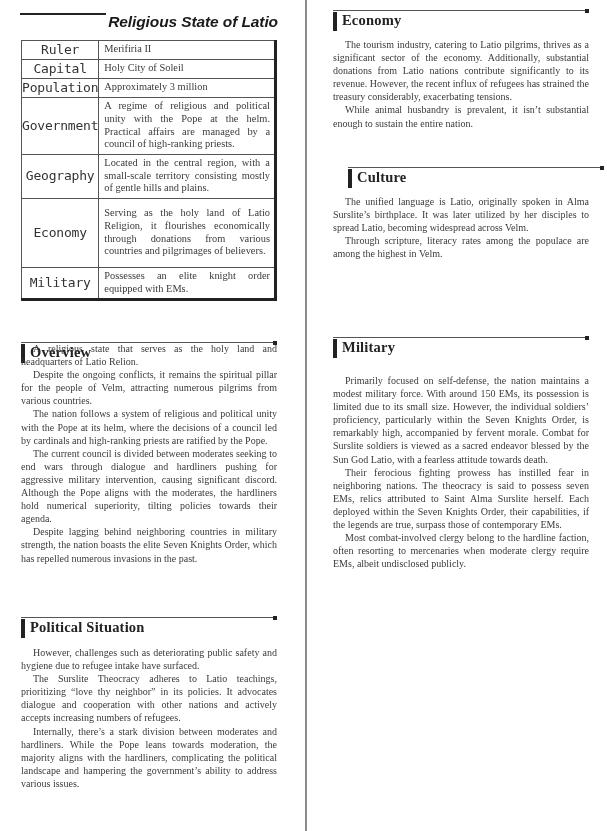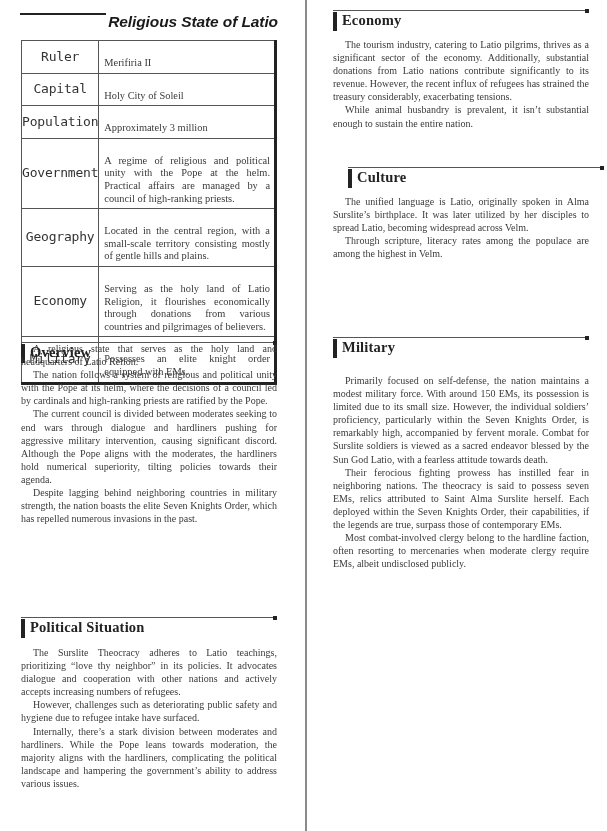--- a/index.html
+++ b/index.html
@@ -35,21 +35,21 @@
     border: 1px solid #555;
     font-size: 10.4px; line-height: 12.6px;
     vertical-align: middle;
   }
   .info-table td.k {
     width: 72px; text-align: center;
     font-family: "DejaVu Sans Mono", "Liberation Mono", monospace;
     font-size: 13px; color: #333; letter-spacing: -0.2px;
   }
   .info-table td.v {
-    padding: 16px 4px 3px 5px; text-align: justify; color: #3a3a3a;
+    padding: 2px 4px 3px 5px; text-align: justify; color: #3a3a3a;
   }
 
   
   .sec-head {
     position: absolute; height: 22px;
     border-top: 1.5px solid #555;
   }
   .sec-head::before {
     content: ""; position: absolute; left: 0; top: 1px; width: 4px; height: 19px; background: #222;
   }
@@ -110,31 +110,32 @@
     <td class="v">Possesses an elite knight order equipped with EMs.</td>
   </tr>
 </tbody>
   </table>
 
 <div class="sec-head" style="left:21px; top:314px; width:256px;margin-top:28px;">
   <span>Overview</span>
 </div>
 <div class="body-block" style="left:21px; top:342px; width:256px;">
   <p>A religious state that serves as the holy land and headquarters of Latio Relion.</p>
+  <p>Despite the ongoing conflicts, it remains the spiritual pillar for the people of Velm, attracting numerous pilgrims from various countries.</p>
   <p>The nation follows a system of religious and political unity with the Pope at its helm, where the decisions of a council led by cardinals and high-ranking priests are ratified by the Pope.</p>
   <p>The current council is divided between moderates seeking to end wars through dialogue and hardliners pushing for aggressive military intervention, causing significant discord. Although the Pope aligns with the moderates, the hardliners hold numerical superiority, tilting policies towards their agenda.</p>
   <p>Despite lagging behind neighboring countries in military strength, the nation boasts the elite Seven Knights Order, which has repelled numerous invasions in the past.</p>
 </div>
 
 <div class="sec-head" style="left:21px; top:617px; width:256px;">
   <span>Political Situation</span>
 </div>
 <div class="body-block" style="left:21px; top:646px; width:256px;">
+  <p>However, challenges such as deteriorating public safety and hygiene due to refugee intake have surfaced.</p>
   <p>The Surslite Theocracy adheres to Latio teachings, prioritizing “love thy neighbor” in its policies. It advocates dialogue and cooperation with other nations and actively accepts increasing numbers of refugees.</p>
-  <p>However, challenges such as deteriorating public safety and hygiene due to refugee intake have surfaced.</p>
   <p>Internally, there’s a stark division between moderates and hardliners. While the Pope leans towards moderation, the majority aligns with the hardliners, complicating the political landscape and hampering the government’s ability to address various issues.</p>
 </div>
 
 <div class="sec-head" style="left:333px; top:10px; width:256px;">
   <span>Economy</span>
 </div>
 <div class="body-block" style="left:333px; top:38px; width:256px;">
   <p>The tourism industry, catering to Latio pilgrims, thrives as a significant sector of the economy. Additionally, substantial donations from Latio nations contribute significantly to its revenue. However, the recent influx of refugees has strained the treasury considerably, exacerbating tensions.</p>
   <p>While animal husbandry is prevalent, it isn’t substantial enough to sustain the entire nation.</p>
 </div>

